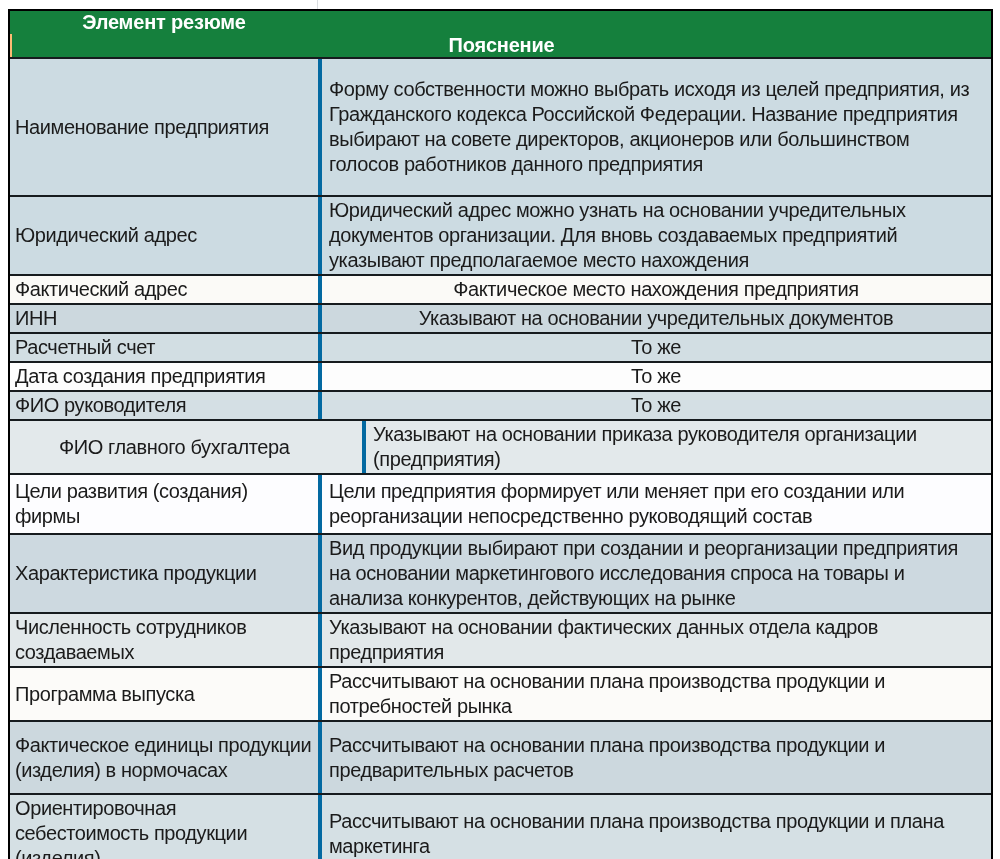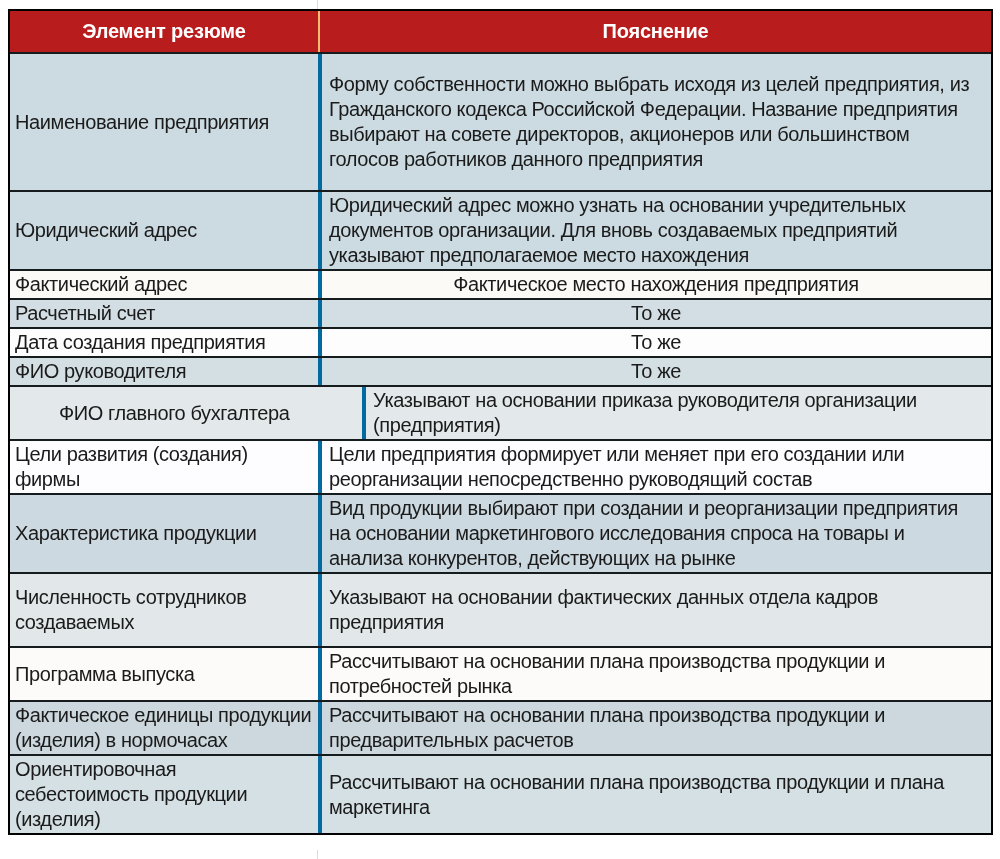--- a/index.html
+++ b/index.html
@@ -66,21 +66,21 @@
   .row:nth-of-type(13) { min-height: 73px; }
   .row:nth-of-type(14) { min-height: 77px; }
 </style>
 </head>
 <body>
 
 <div class="page">
   <div class="gridline-v gridline-top"></div>
 
   <div class="tbl">
-    <div class="thead" style="background: #b91c1c;">
+    <div class="thead" style="background: #15803d; flex-direction: column;">
       <div class="th th-left" style="color: rgb(255, 255, 255);">Элемент резюме</div>
       <div class="th th-right" style="color: rgb(255, 255, 255);">Пояснение</div>
     </div>
     <div class="tbody" id="rows">
   <div class="row" style="background: rgb(204, 219, 226);">
     <div class="cell cell-left">
       <span>Наименование предприятия</span>
     </div>
     <div class="cell cell-right">
       <span>Форму собственности можно выбрать исходя из целей предприятия, из Гражданского кодекса Российской Федерации. Название предприятия выбирают на совете директоров, акционеров или большинством голосов работников данного предприятия</span>
@@ -98,20 +98,28 @@
 
   <div class="row" style="background: rgb(251, 250, 247);">
     <div class="cell cell-left">
       <span>Фактический адрес</span>
     </div>
     <div class="cell cell-right">
       <span>Фактическое место нахождения предприятия</span>
     </div>
   </div>
 
+  <div class="row" style="background: rgb(204, 216, 222);">
+    <div class="cell cell-left">
+      <span>ИНН</span>
+    </div>
+    <div class="cell cell-right">
+      <span>Указывают на основании учредительных документов</span>
+    </div>
+  </div>
 
   <div class="row" style="background: rgb(210, 222, 227);">
     <div class="cell cell-left">
       <span>Расчетный счет</span>
     </div>
     <div class="cell cell-right">
       <span>То же</span>
     </div>
   </div>
 

